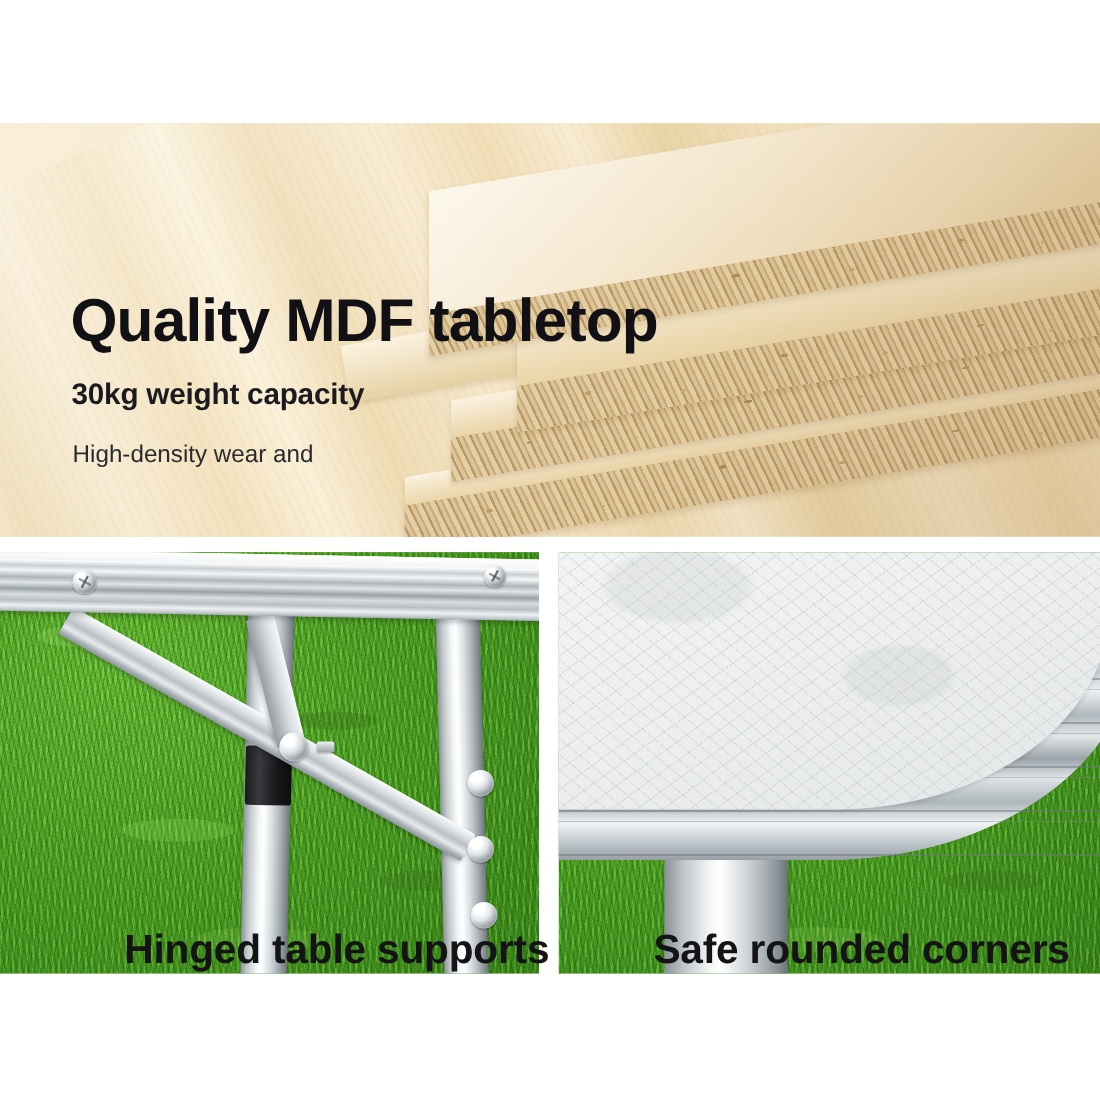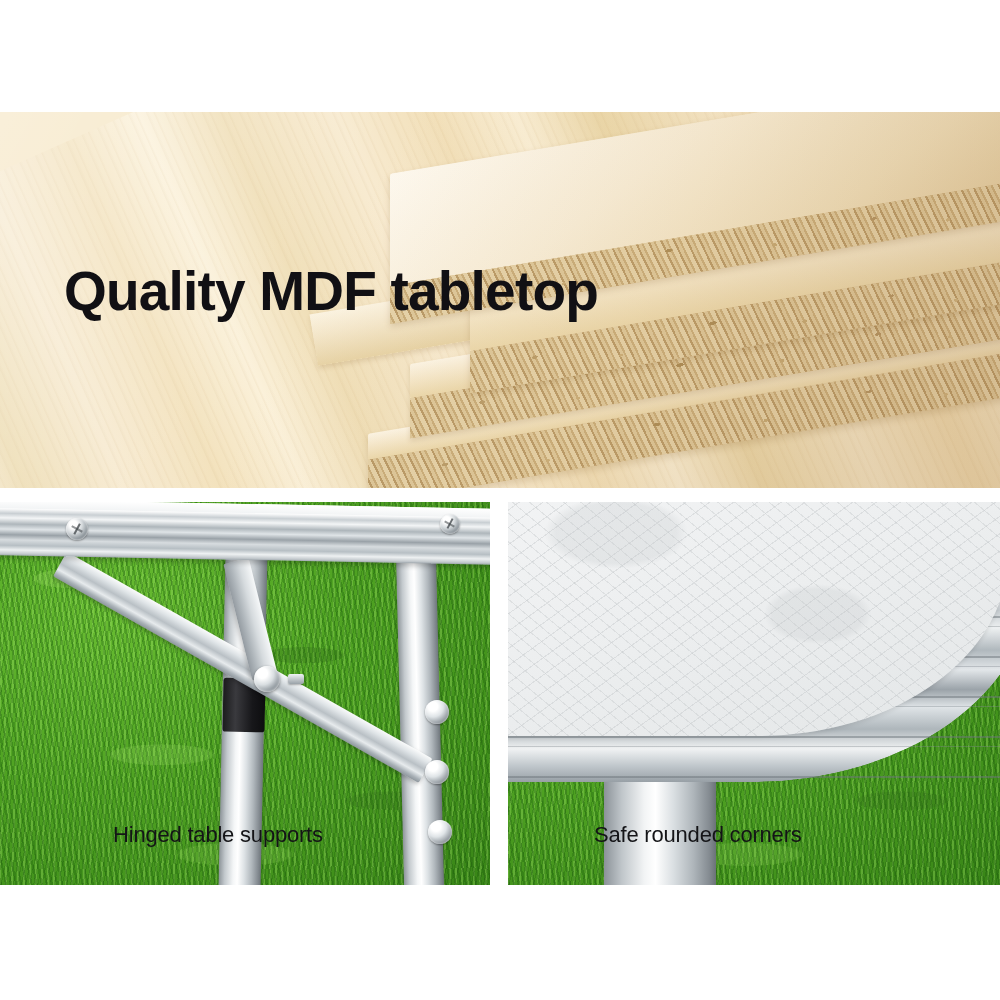--- a/index.html
+++ b/index.html
@@ -201,22 +201,22 @@
     box-shadow:inset 0 0 3px rgba(255,255,255,.9), 0 1px 3px rgba(0,0,0,.4);}
   .rim-screw:before{content:"";position:absolute;left:50%;top:20%;width:3px;height:60%;
     margin-left:-1.5px;background:rgba(58,64,68,.7);transform:rotate(32deg);}
 
   .leg-r{position:absolute;left:96px;top:252px;width:112px;height:136px;
     background:linear-gradient(90deg,#8b9298 0%, #c0c6ca 16%, #f2f4f5 36%, #ffffff 46%,
       #dadfe2 62%, #aeb5ba 80%, #848b91 94%, #6b7278 100%);
     border-radius:2px;box-shadow:0 0 6px rgba(0,0,0,.16);}
 
   
-  .cap{position:absolute;font-size:22px;font-weight:400;color:#141417;
-    letter-spacing:-.2px;white-space:nowrap;line-height:1;}
+  .cap{position:absolute;font-size:37px;font-weight:700;color:#141417;
+    letter-spacing:-.2px;white-space:nowrap;line-height:1;margin-top:20px;}
   .cap-l{left:113px;top:824px;}
   .cap-r{left:594px;top:824px;}
 </style>
 </head>
 <body>
 
 <div class="stage">
 
   <div class="panel-top">
     <div class="wood-bg"></div>
@@ -247,21 +247,23 @@
 
       <div class="bd b1">
         <div class="face top-lam"></div>
         <div class="edge chip"></div>
       </div>
     </div>
 
     <div class="wood-shadow"></div>
 
     <div class="t-title">Quality MDF tabletop</div>
+    <div class="t-sub">30kg weight capacity</div>
     <div class="t-body">
+      <div>High-density wear and</div>
     </div>
   </div>
 
   <div class="panel-bl">
     <div class="grass"></div>
     <div class="grass-tuft"></div>
 
     <div class="leg leg-l1"></div>
     <div class="leg leg-l2"></div>
     <div class="leg-collar"></div>

